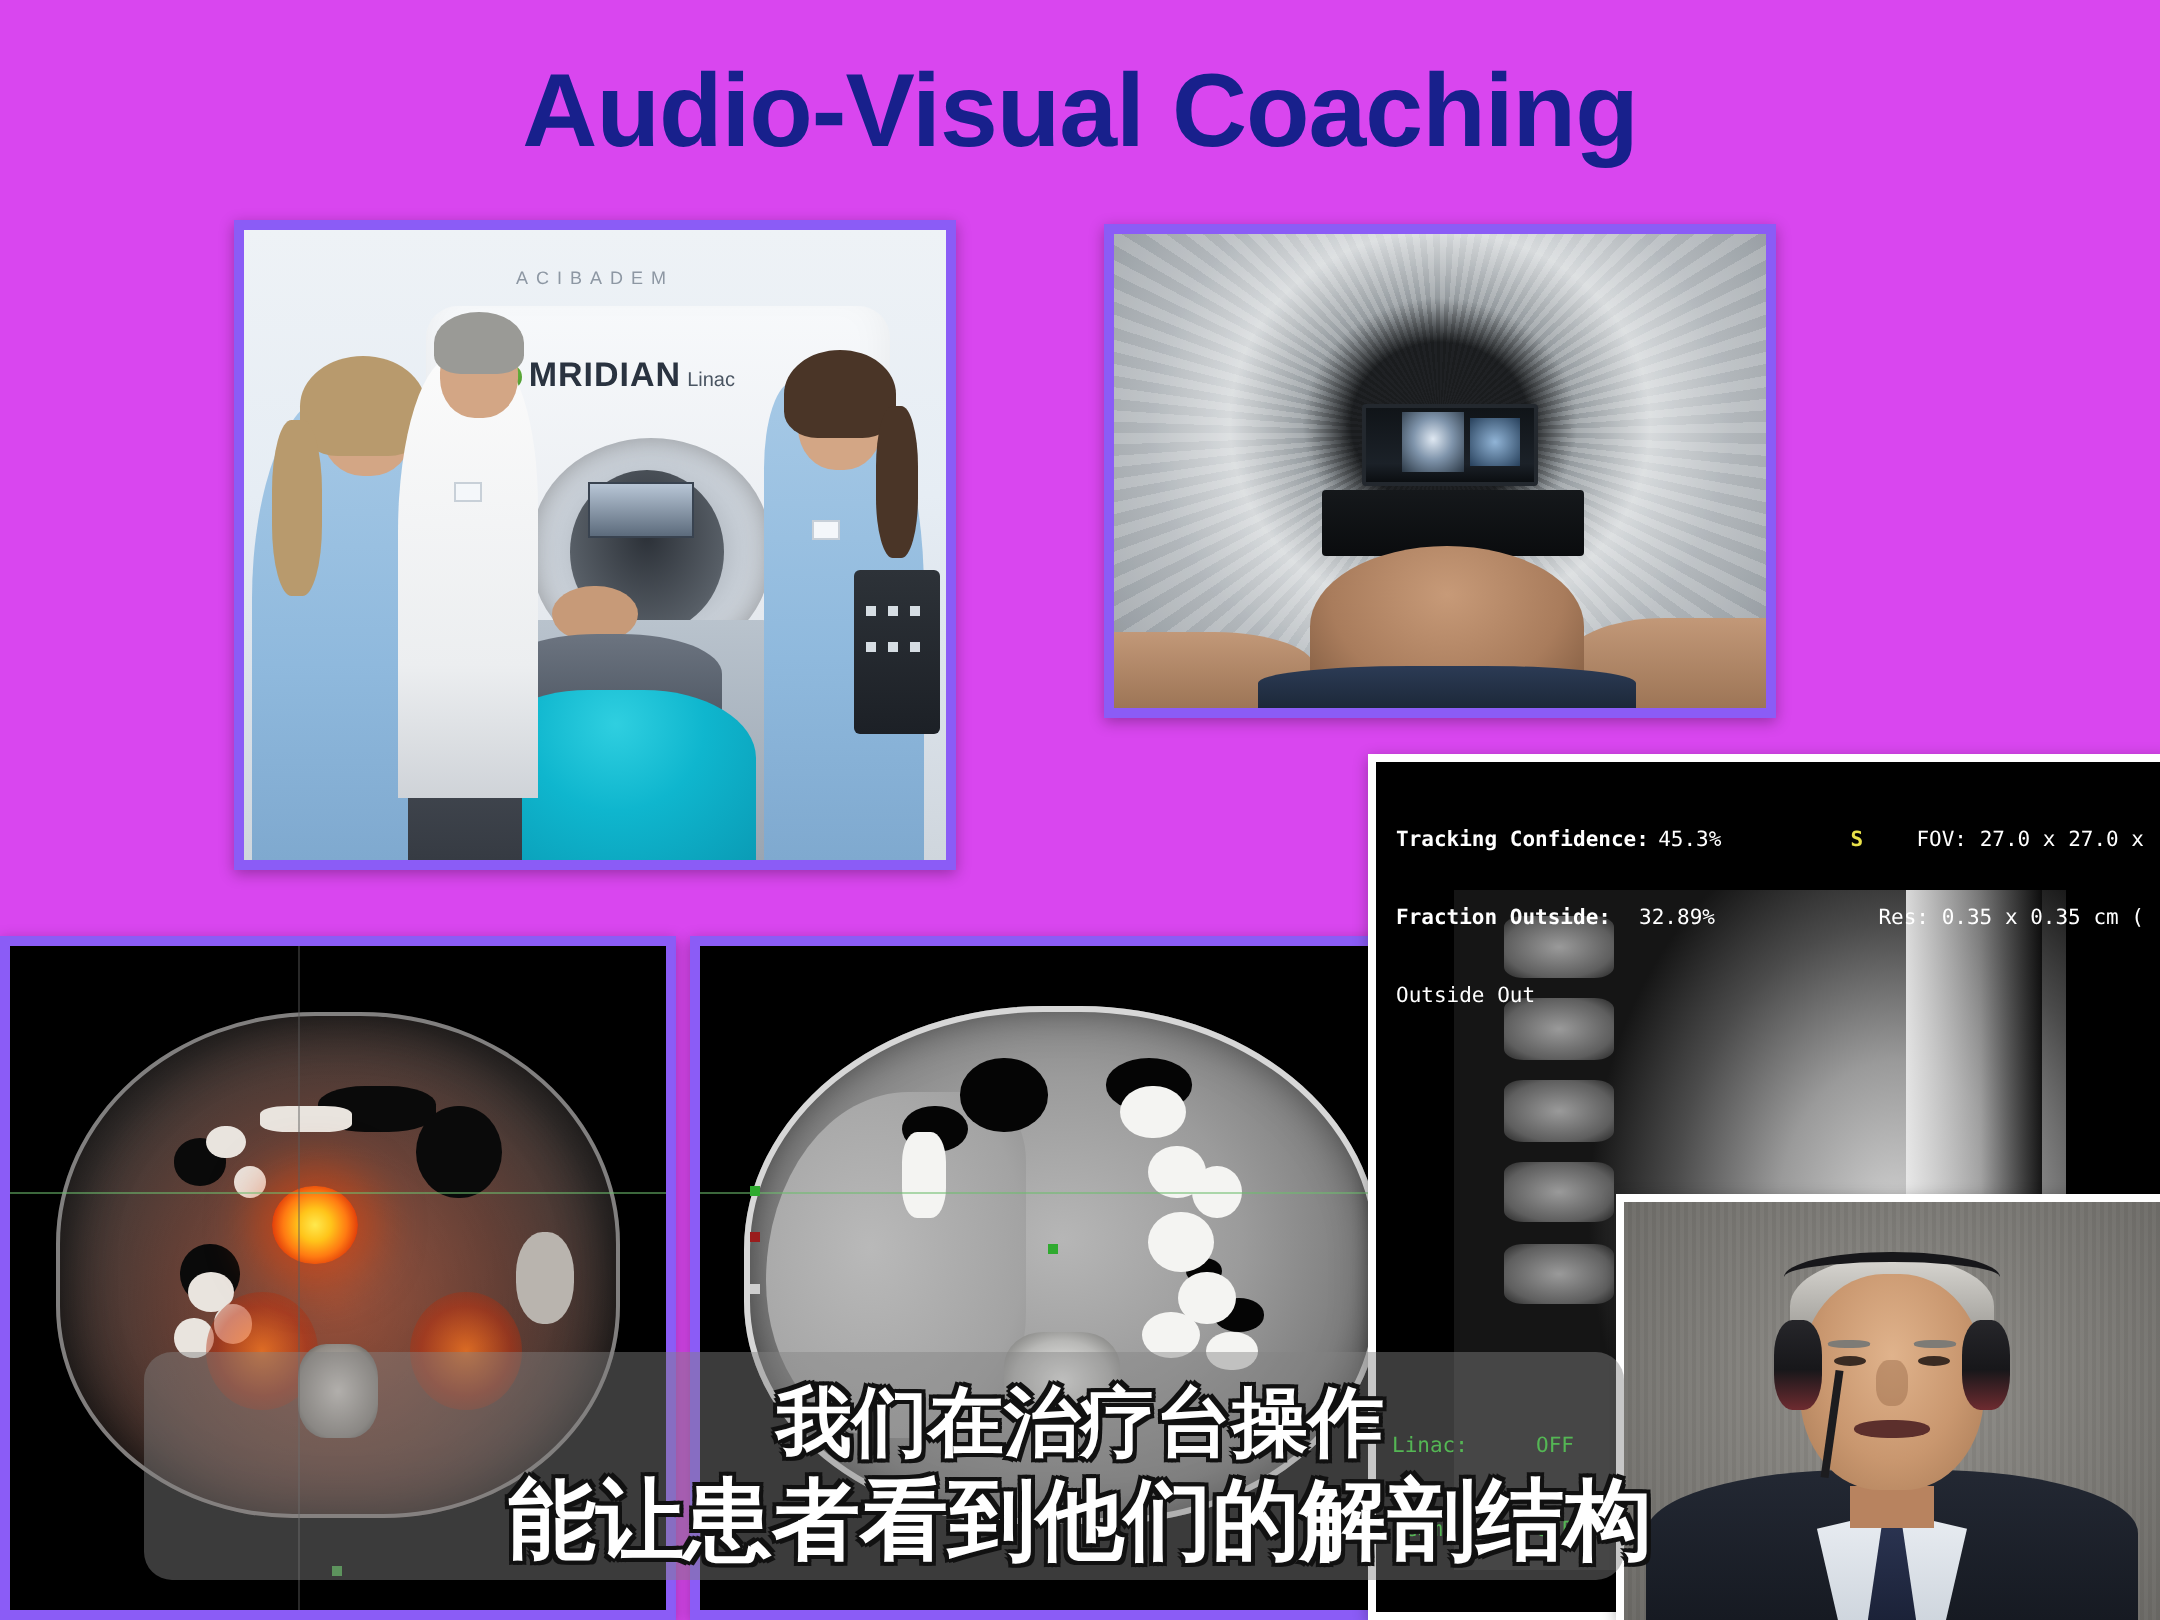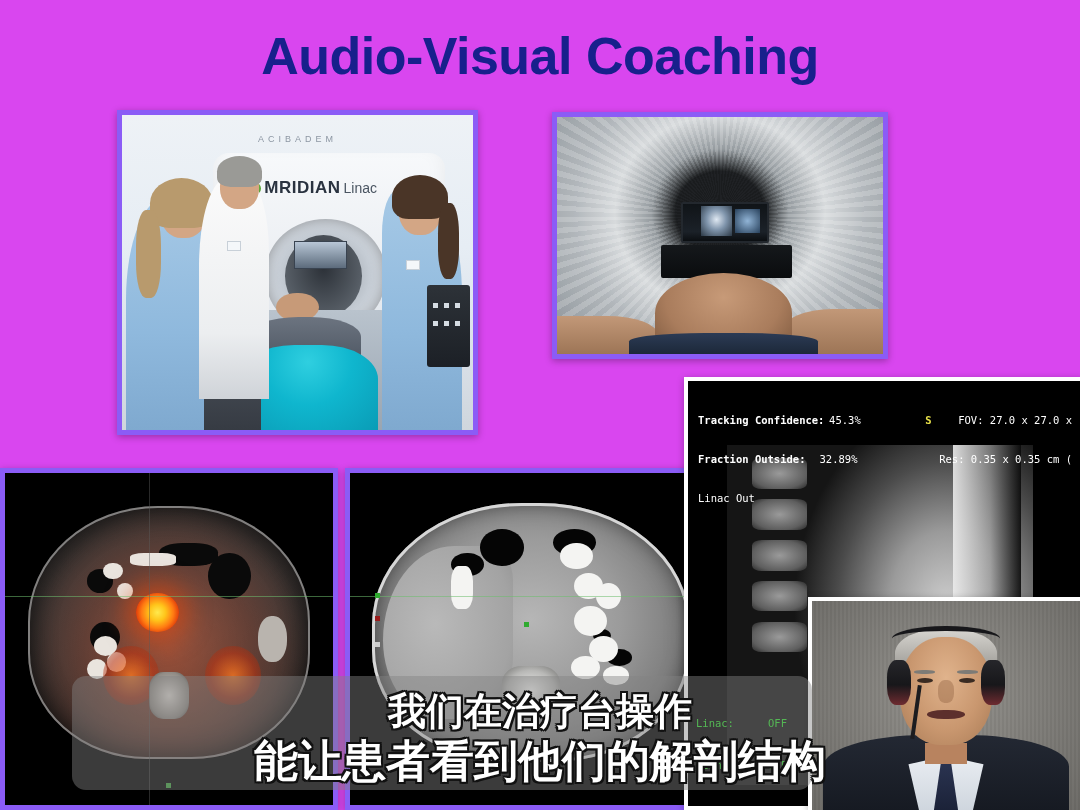--- a/index.html
+++ b/index.html
@@ -128,21 +128,21 @@
   #mridian-wordmark {
     position: absolute; left: 36%; top: 20%;
     display: flex; align-items: baseline; gap: 3px;
   }
   .mridian-dot {
     width: 13px; height: 13px; border-radius: 50%;
     background: radial-gradient(circle at 35% 35%, #8fd14f, #3f8f2a);
     align-self: center;
   }
   .mridian-main { font-size: 17px; font-weight: bold; color: #2a3340; letter-spacing: 0.5px; }
-  .mridian-sub  { font-size: 14px; color: #4a5562; }
+  .mridian-sub  { font-size: 10px; color: #4a5562; }
 
   
   #photo-bore { left: 552px; top: 112px; width: 336px; height: 247px; }
   .bore-tunnel {
     position: absolute; inset: 0;
     background:
       radial-gradient(ellipse 62% 78% at 50% 40%, #1b1d1f 0%, #1b1d1f 22%, #9aa0a4 34%, #d9dcde 52%, #b6bbbf 72%, #9aa0a5 100%),
       linear-gradient(180deg,#c9cdd0,#9fa5aa);
   }
   .bore-rings {
@@ -515,21 +515,21 @@
           <span class="trk-s">S</span>
           <span class="trk-right"><span>FOV:</span> <span>27.0 x 27.0 x</span></span>
         </div>
         <div class="trk-row">
           <span class="trk-label">Fraction Outside:</span>
           <span class="trk-value">32.89%</span>
           <span class="trk-s"></span>
           <span class="trk-right"><span>Res:</span> <span>0.35 x 0.35 cm (</span></span>
         </div>
         <div class="trk-row">
-          <span>Linac Out</span>
+          <span>Outside Out</span>
         </div>
       </div>
 
       <div class="trk-status">
         <div class="st-row">
           <span class="st-label">Linac:</span>
           <span>OFF</span>
         </div>
         <div class="st-row">
           <span class="st-label">Beam:</span>

